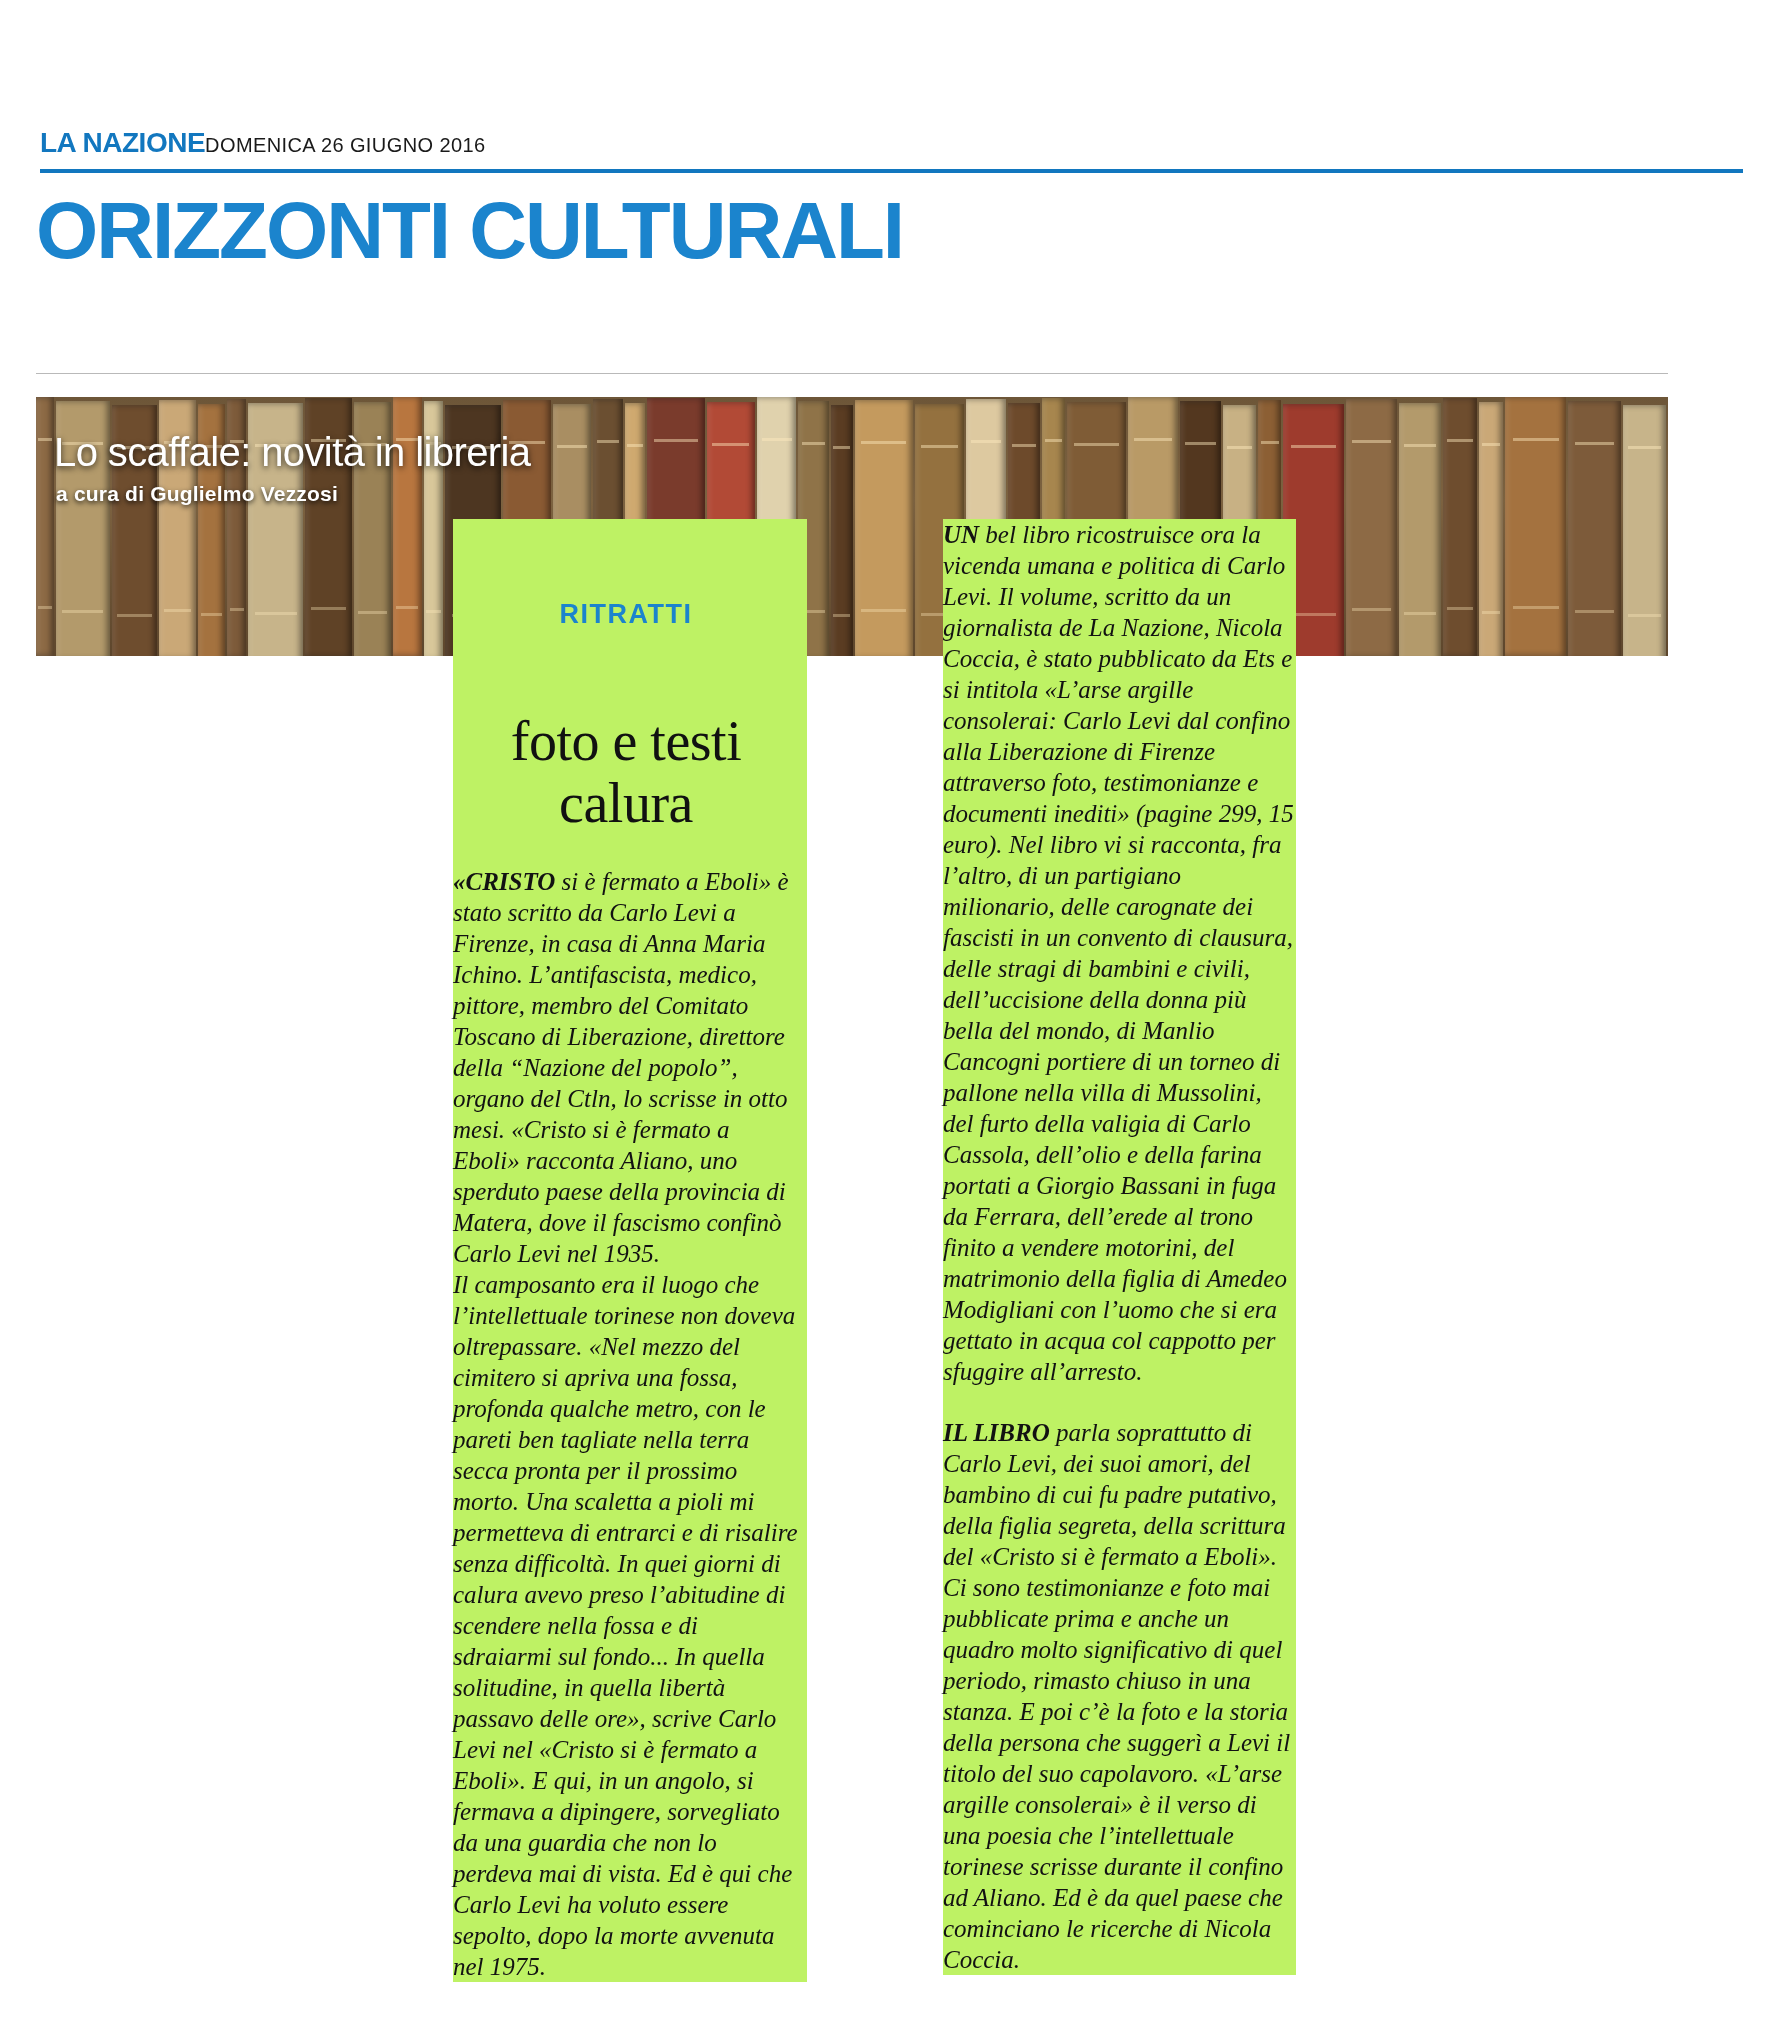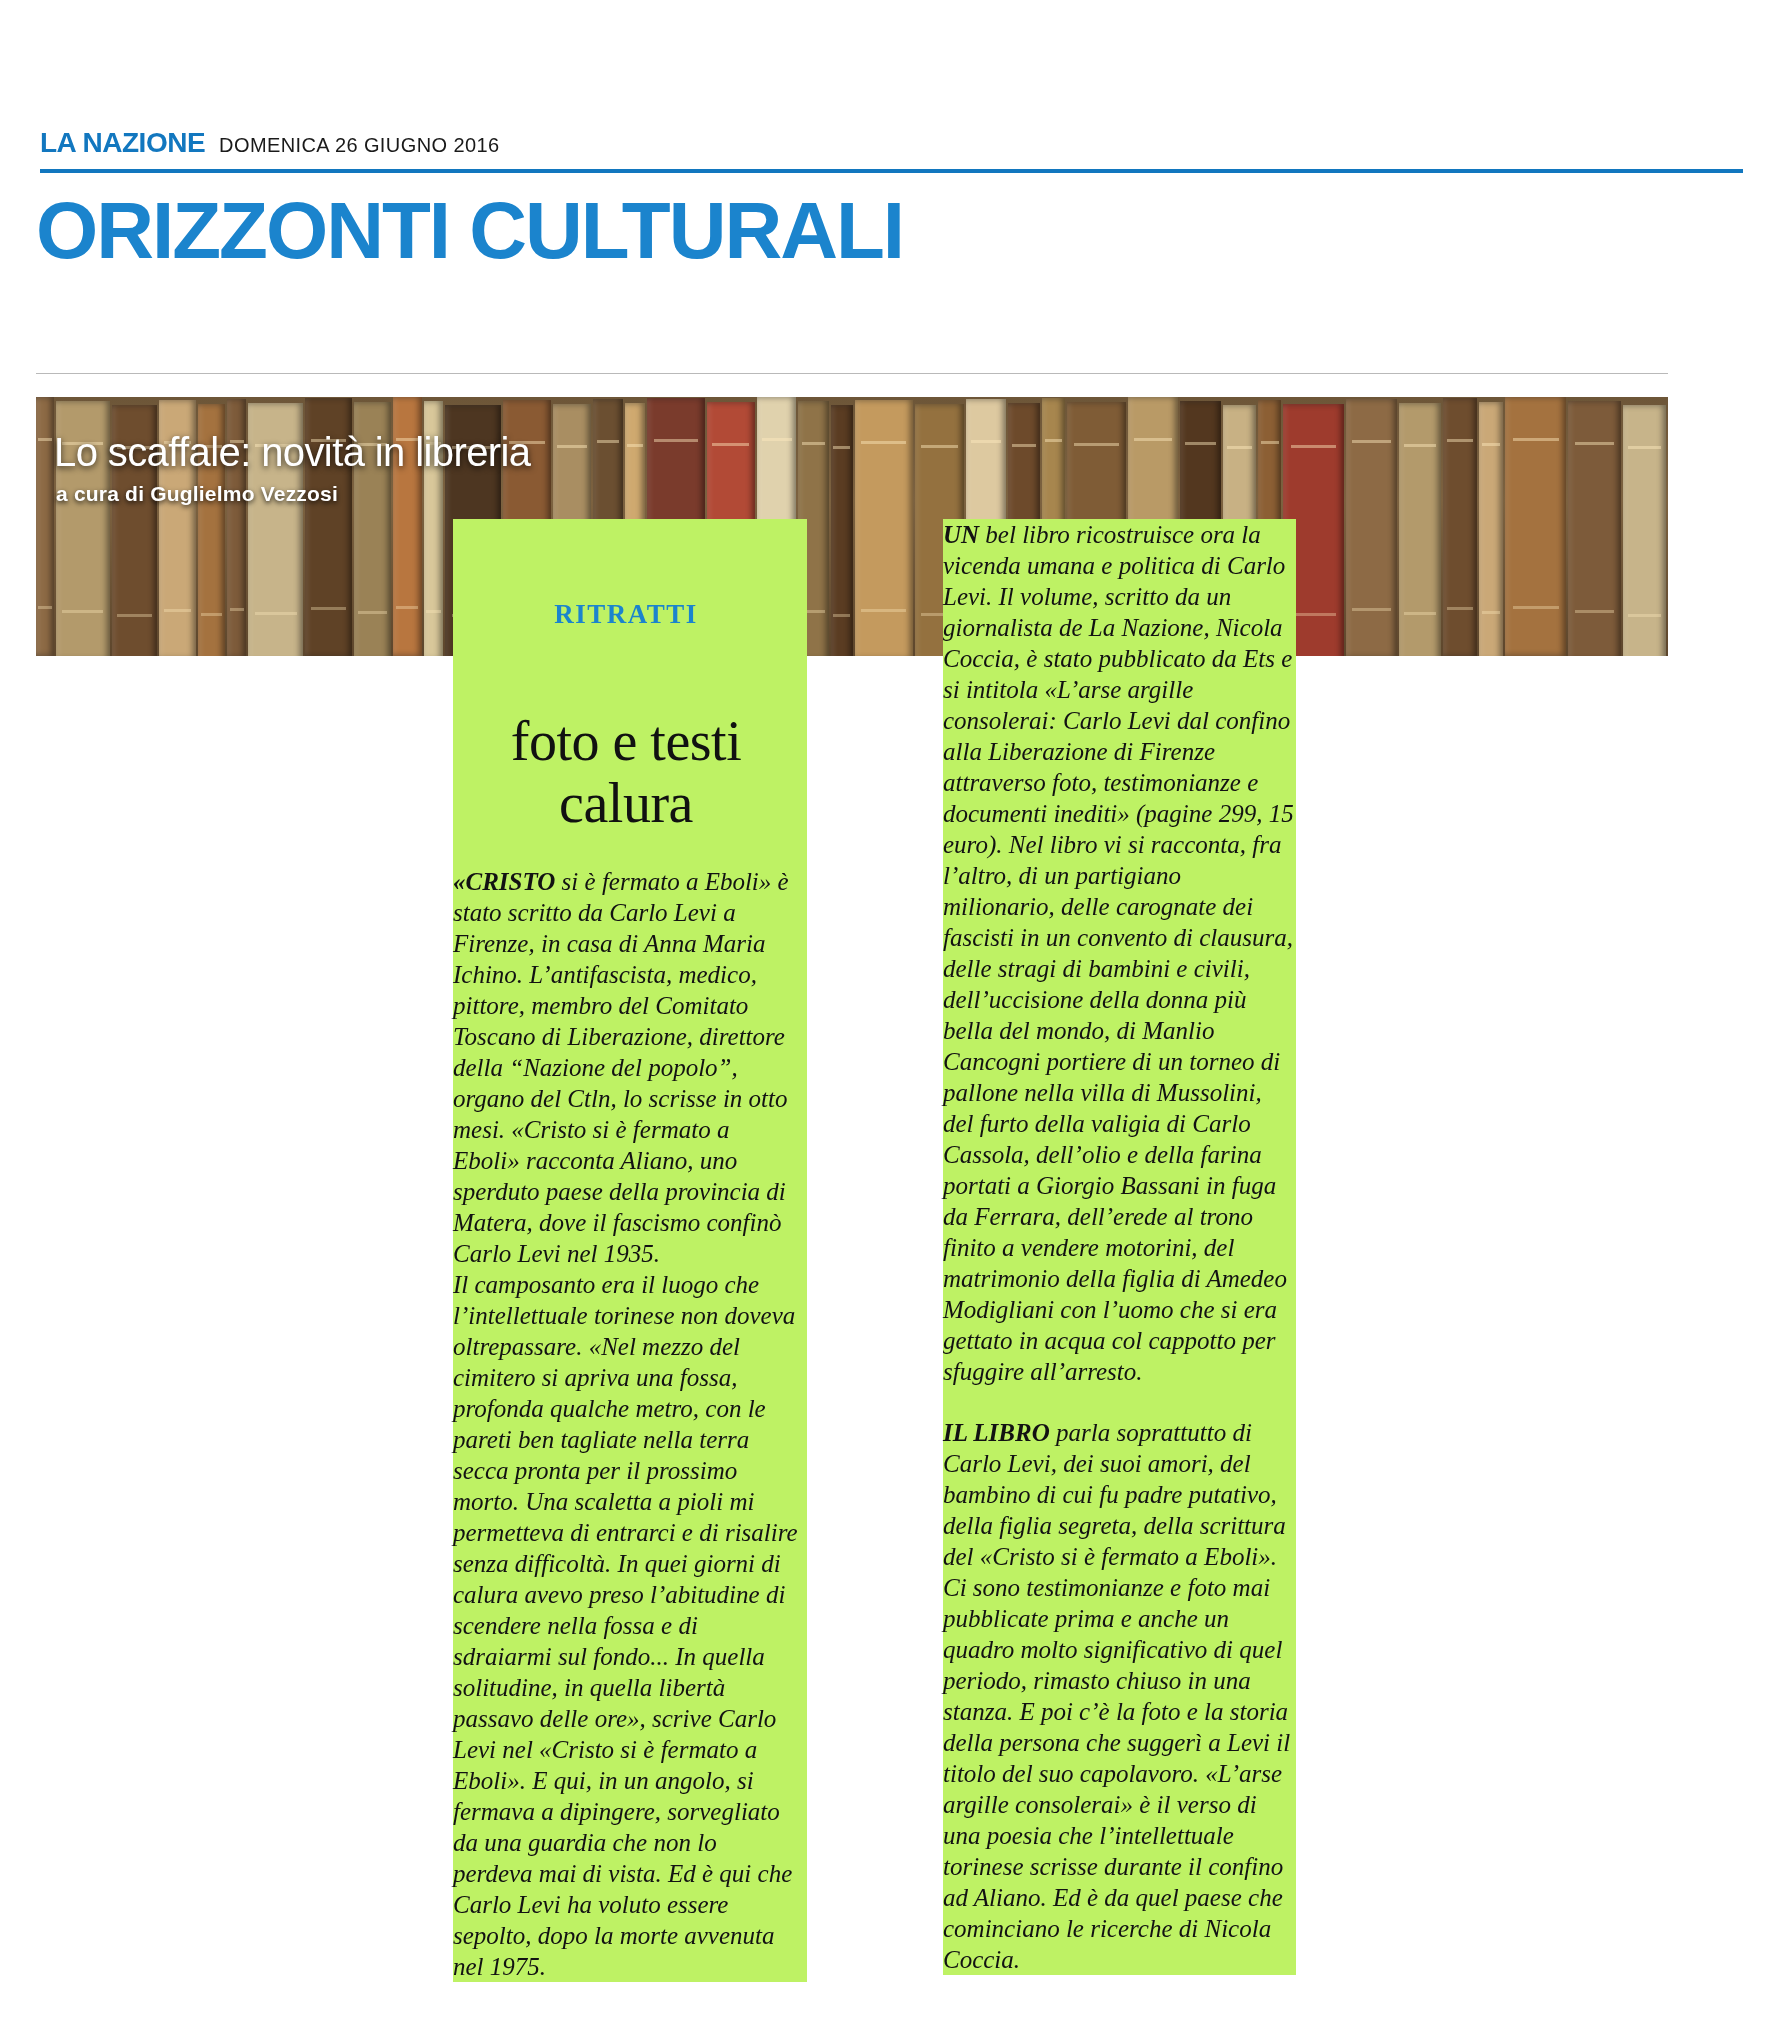--- a/index.html
+++ b/index.html
@@ -23,21 +23,20 @@
   }
 
   
   .masthead {
     position: absolute;
     left: 40px;
     top: 127px;
     width: 1704px;
     display: flex;
     align-items: baseline;
-    gap: 14px;
   }
   .masthead-brand {
     font-family: "Liberation Sans", sans-serif;
     font-weight: bold;
     font-size: 28px;
     letter-spacing: -0.5px;
     color: #1277bf;
   }
   .masthead-date {
     font-family: "Liberation Sans", sans-serif;
@@ -150,21 +149,21 @@
     width: 346px;
     padding: 0 8px 0 0;
   }
   .col-right {
     left: 943px;
     top: 519px;
     width: 353px;
   }
 
   .kicker {
-    font-family: Liberation Serif, serif;
+    font-family: Liberation Sans, sans-serif;
     font-weight: bold;
     font-size: 27px;
     letter-spacing: 1.5px;
     color: #1b84cd;
     text-align: center;
     margin: 80px 0 18px 0;
   }
   .headline {
     font-family: "Liberation Serif", serif;
     font-size: 56px;

